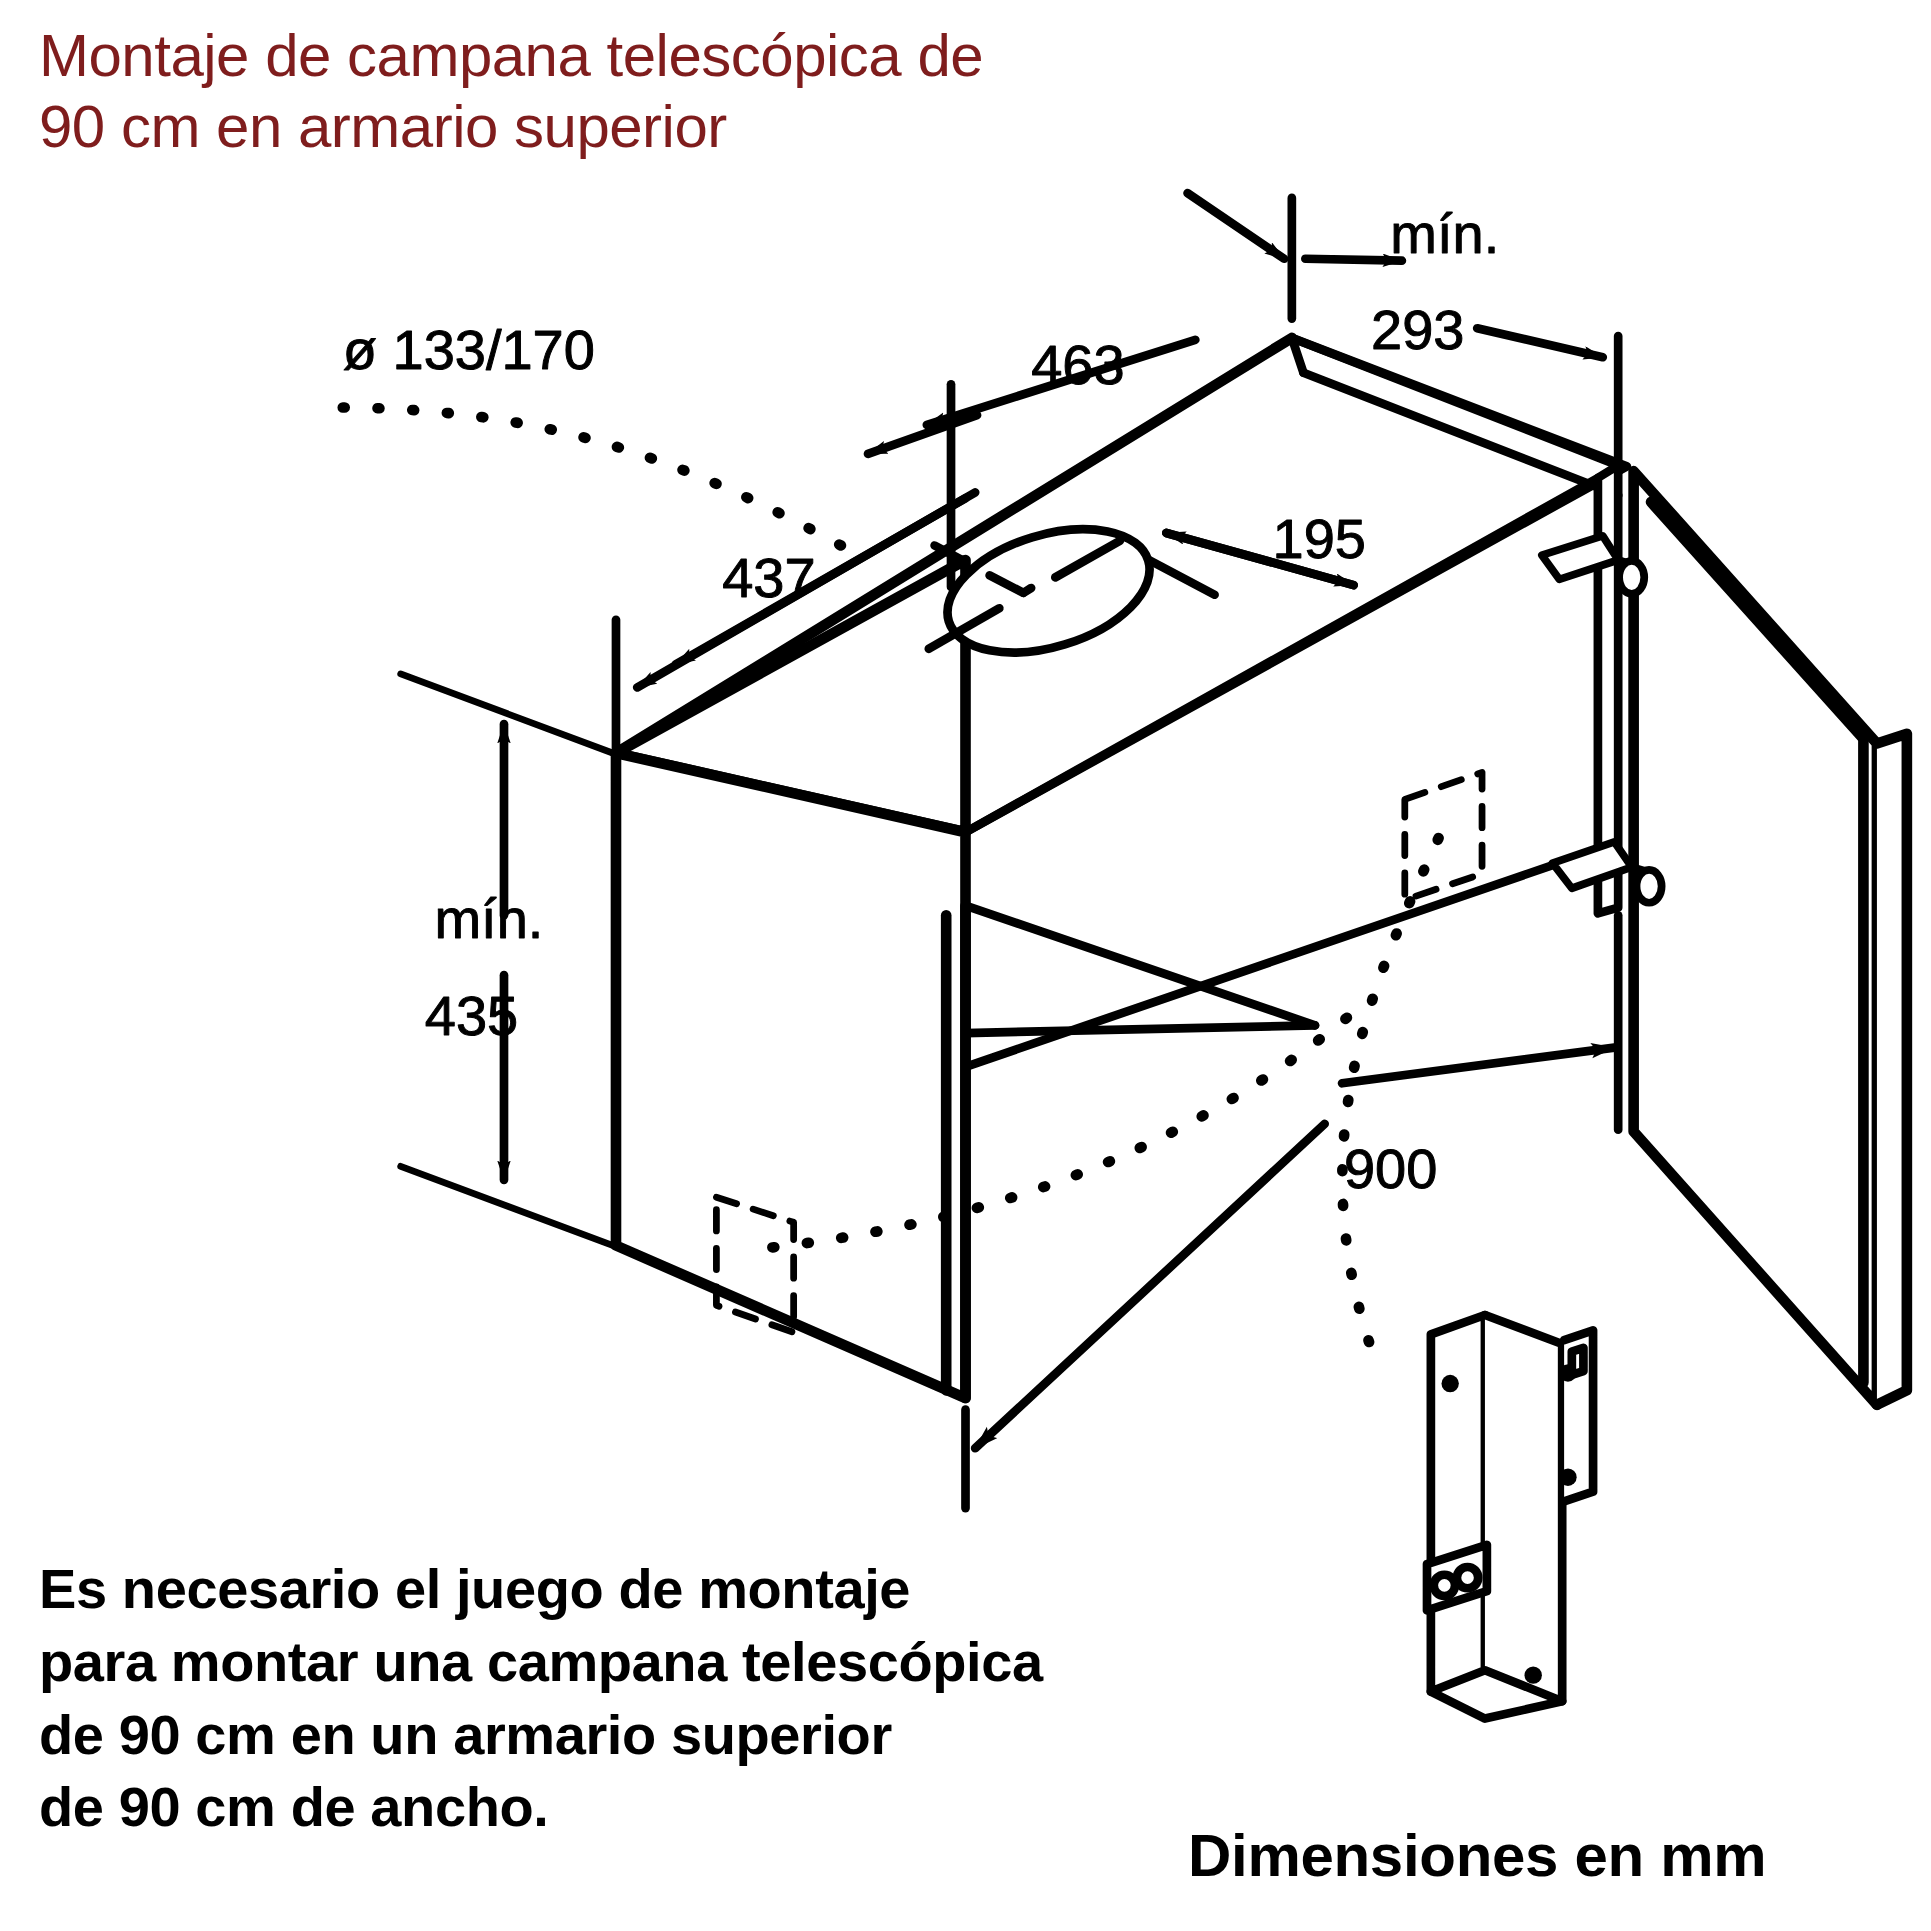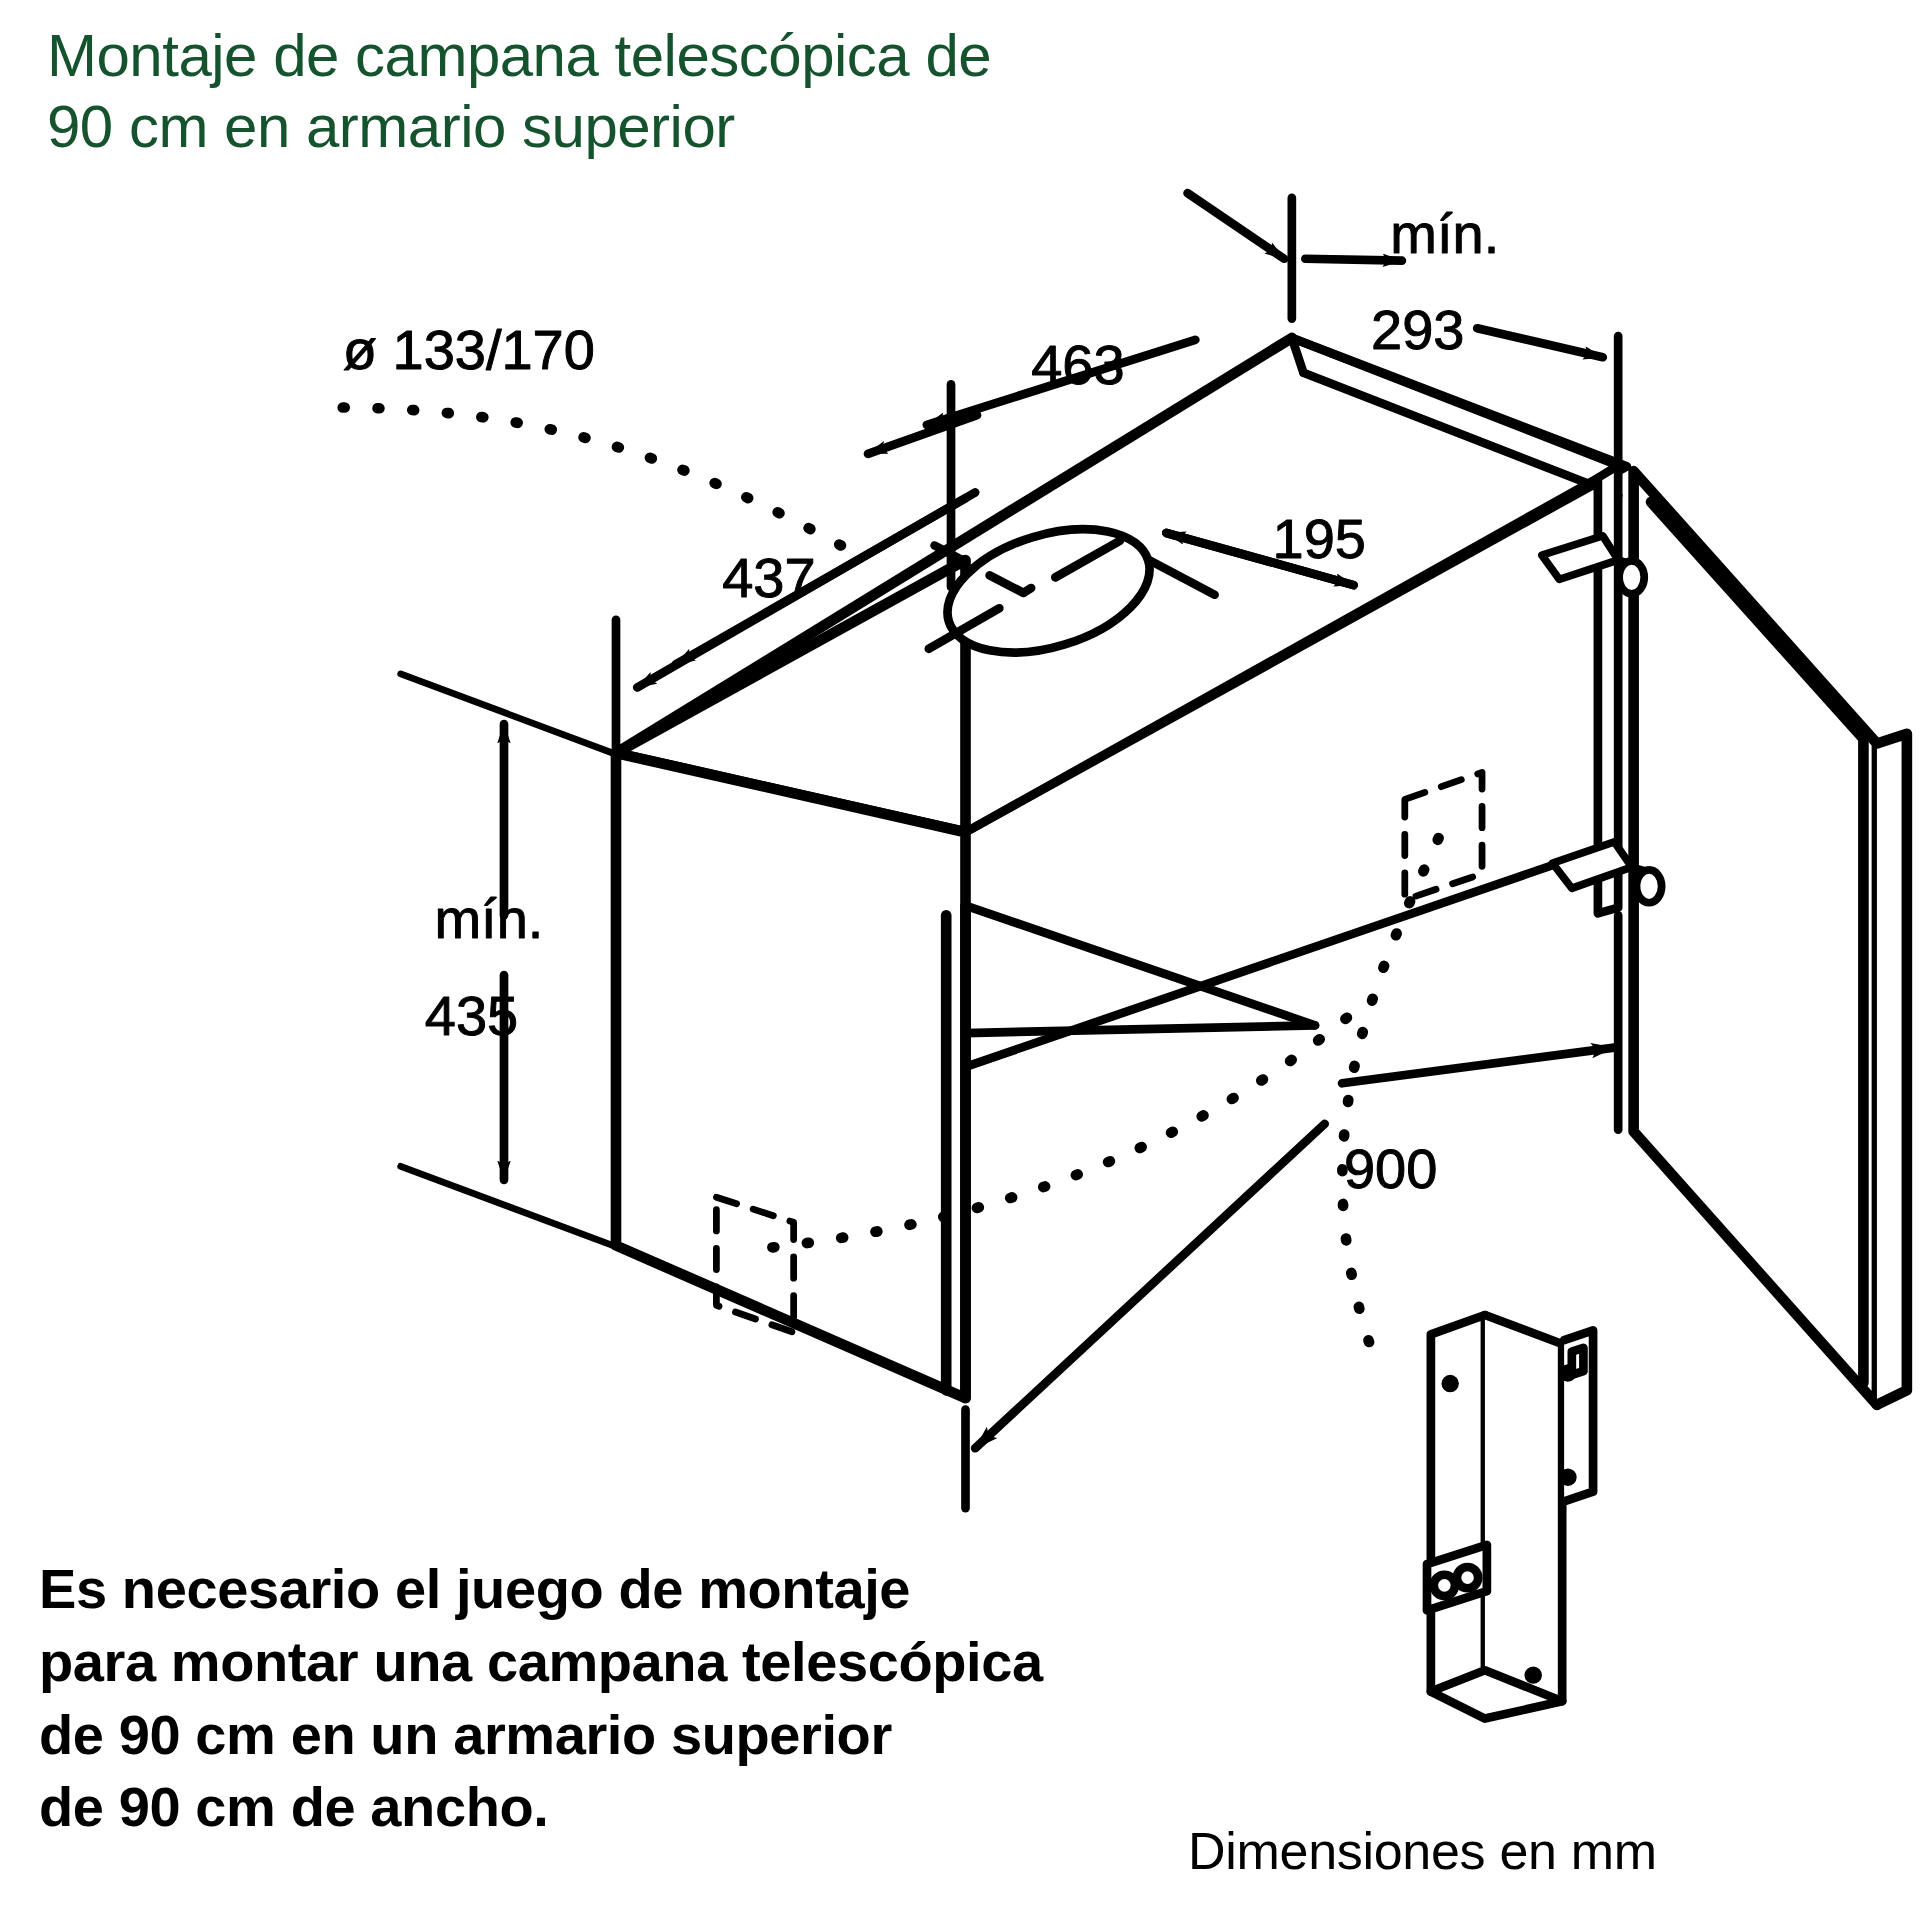--- a/index.html
+++ b/index.html
@@ -23,43 +23,42 @@
   }
   .title-block {
     position: absolute;
     left: 39px;
     top: 21px;
     width: 1564px;
     font-size: 60px;
     line-height: 1.18;
     font-weight: 400;
     letter-spacing: -0.5px;
-    color: #14532d;
+    color: #7f1d1d;
     white-space: pre-line;
-    margin-left: 8px;
   }
   .note-block {
     position: absolute;
     left: 39px;
     top: 1553px;
     width: 1371px;
     font-size: 56px;
     line-height: 1.30;
     font-weight: 700;
     letter-spacing: -0.4px;
     color: #000;
     white-space: pre-line;
   }
   .units-block {
     position: absolute;
     left: 1188px;
     top: 1823px;
-    font-size: 52px;
+    font-size: 60px;
     line-height: 1.1;
-    font-weight: 400;
+    font-weight: 700;
     letter-spacing: -0.3px;
     color: #000;
   }
   svg { display: block; }
   .dimtext {
     font-family: "Liberation Sans", sans-serif;
     font-size: 58px;
     fill: #000;
   }
 </style>

